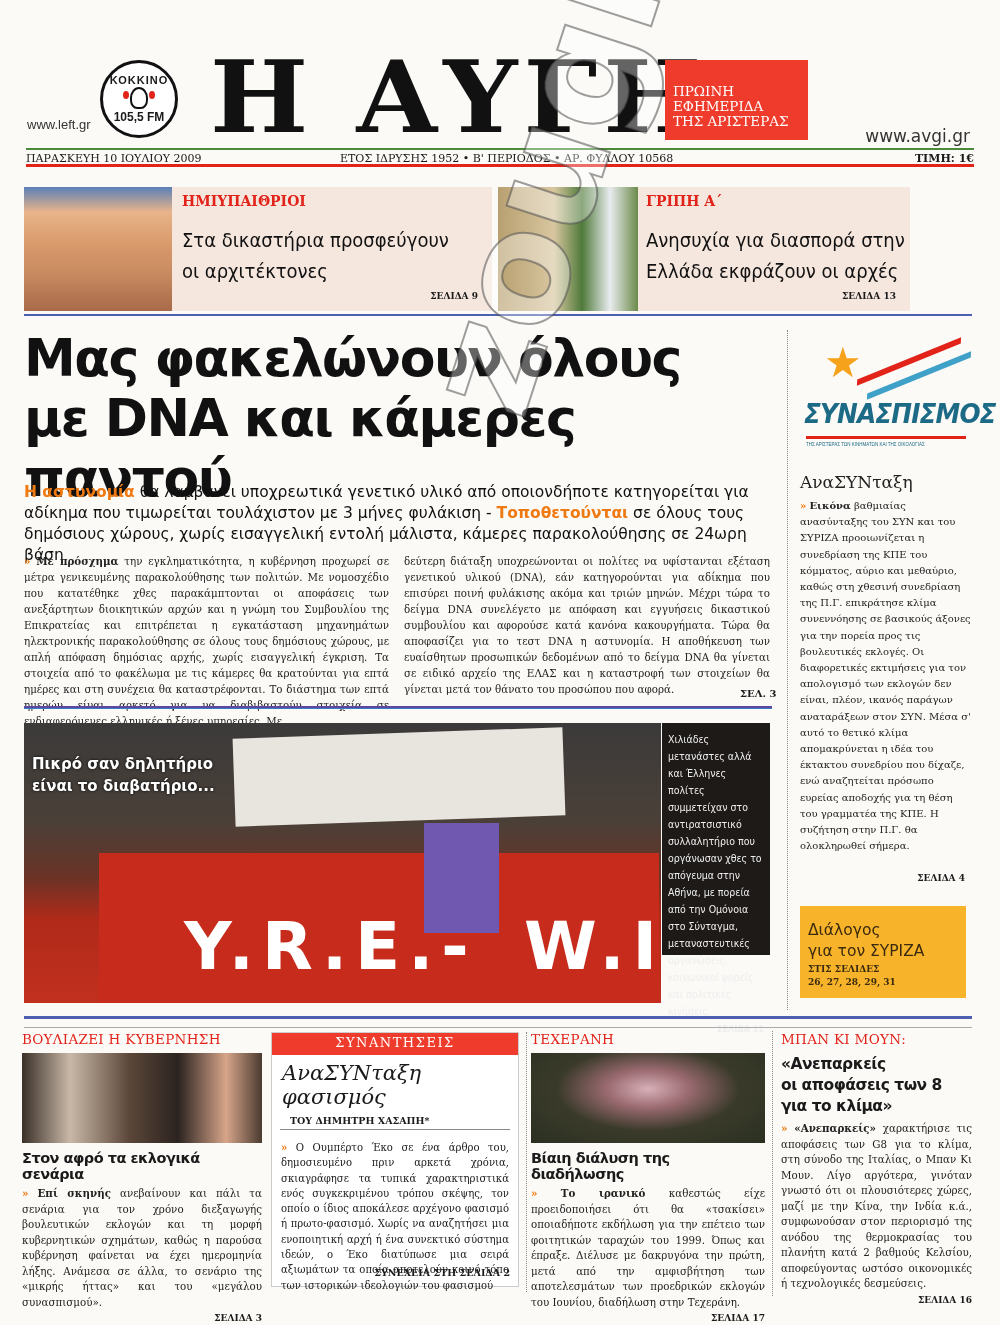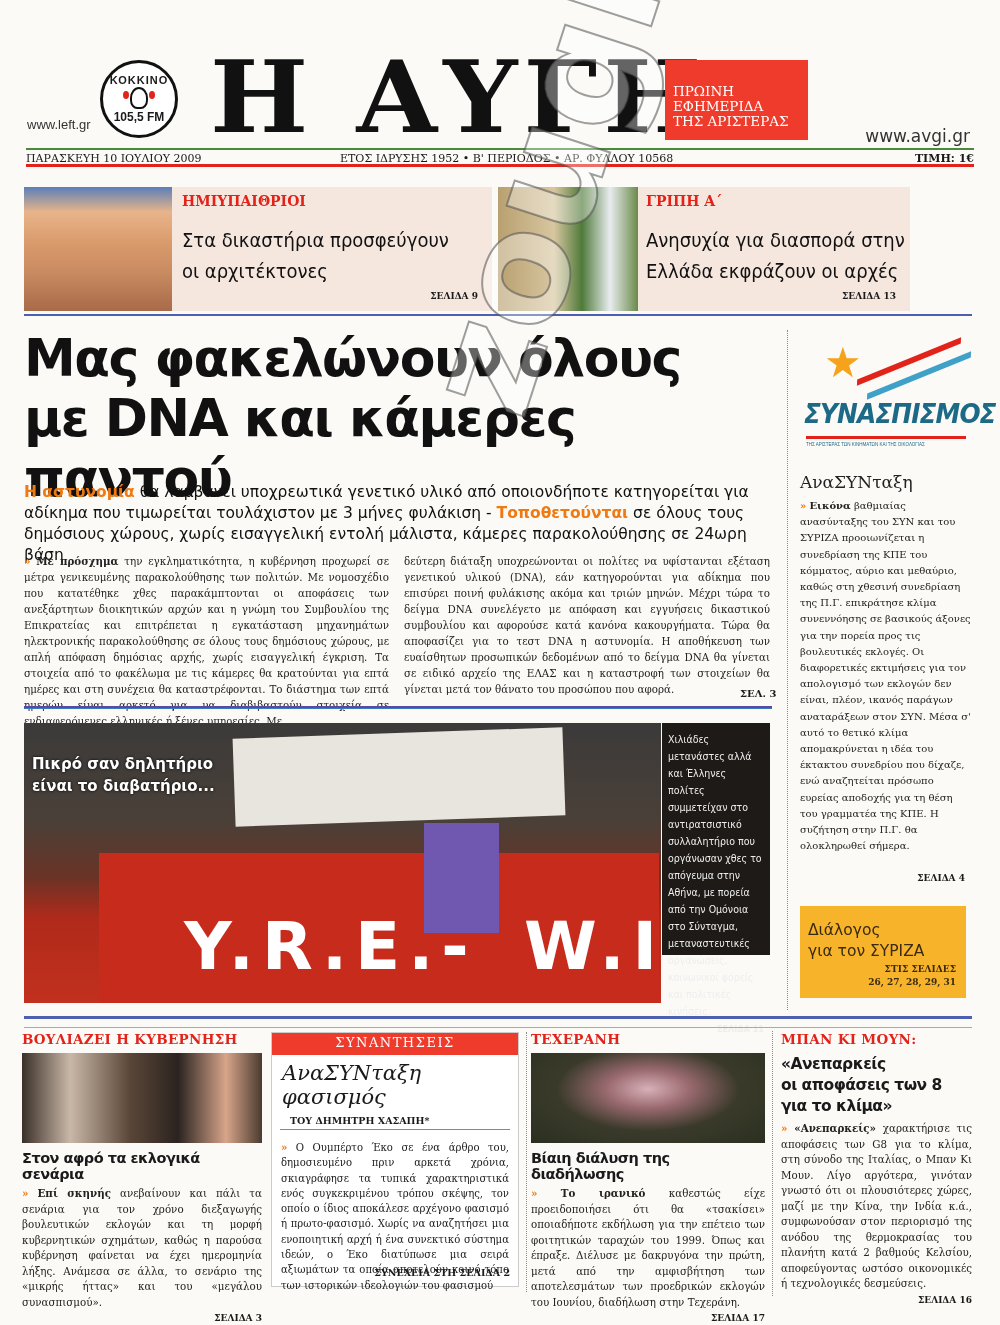--- a/index.html
+++ b/index.html
@@ -55,28 +55,28 @@
 .syn-star{position:absolute;left:22px;top:4px;font-size:42px;color:#f6a21b;line-height:1}
 .stripe{position:absolute;height:7px;transform:skewX(-30deg) rotate(-28deg)}
 .syn-word{position:absolute;left:2px;top:60px;font-family:"DejaVu Sans",sans-serif;font-weight:bold;font-style:italic;font-size:27px;color:#1c6a86;letter-spacing:-1px;transform:scaleX(0.92);transform-origin:left}
 .syn-red{position:absolute;left:4px;top:98px;width:160px;height:3px;background:#e2231a}
 .syn-sub{position:absolute;left:4px;top:104px;font-size:4.5px;color:#1c6a86;white-space:nowrap}
 .side-title{position:absolute;left:12px;top:142px;font-size:17px;color:#222}
 .side-body{position:absolute;left:12px;top:168px;width:172px;font-size:10px;line-height:16.2px;color:#222}
 .side-pg{position:absolute;right:12px;top:543px;font-size:9px;font-weight:bold}
 .yellow-box{left:800px;top:906px;width:166px;height:92px;background:#f7b32a;padding:14px 10px 0 8px}
 .yellow-box .t{font-family:"DejaVu Sans",sans-serif;font-size:15.5px;line-height:21px;color:#3a2a10}
-.yellow-box .s{text-align:right;font-size:9px;font-weight:bold;line-height:11px;color:#3a2a10;margin-top:2px}
+.yellow-box .s{font-size:9px;font-weight:bold;line-height:11px;color:#3a2a10;margin-top:2px}
 
 
 .bottom-sep{left:24px;top:1016px;width:948px}
 .bottom-sep .l1{height:3px;background:#4d5fb0}
 .bottom-sep .l2{height:1px;background:#aaa;margin-top:8px}
 .bcol{top:1031px}
-.bcol .kick{font-size:13.5px;font-weight:bold;color:#e2231a;letter-spacing:.3px}
+.bcol .kick{font-size:13.5px;font-weight:normal;color:#e2231a;letter-spacing:.3px}
 .bcol .img{margin-top:6px;height:90px}
 .bcol .hd{font-family:"DejaVu Sans",sans-serif;font-weight:bold;font-size:14.5px;margin-top:7px;letter-spacing:-.5px}
 .bcol .tx{font-size:10.3px;line-height:15.5px;text-align:justify;margin-top:4px;color:#222}
 .bcol .pg{text-align:right;font-size:9px;font-weight:bold;margin-top:3px}
 .opinion{left:271px;top:1032px;width:248px;height:255px;border:1px solid #ccc;background:#fff}
 .opinion .band{background:#ef3b2c;color:#fff;text-align:center;font-size:13px;letter-spacing:1.5px;padding:2px 0;height:22px}
 .opinion .ttl{font-size:21px;font-style:italic;padding:6px 0 0 10px;font-family:"DejaVu Serif",serif}
 .opinion .by{font-size:9.5px;font-weight:bold;padding:6px 10px 3px 10px;border-bottom:1px solid #888;margin:0 8px}
 .opinion .tx{font-size:10.1px;line-height:15.3px;padding:10px 9px 0 9px;text-align:justify}
 .opinion .pg{position:absolute;right:8px;bottom:8px;font-size:9.5px;font-weight:bold}

